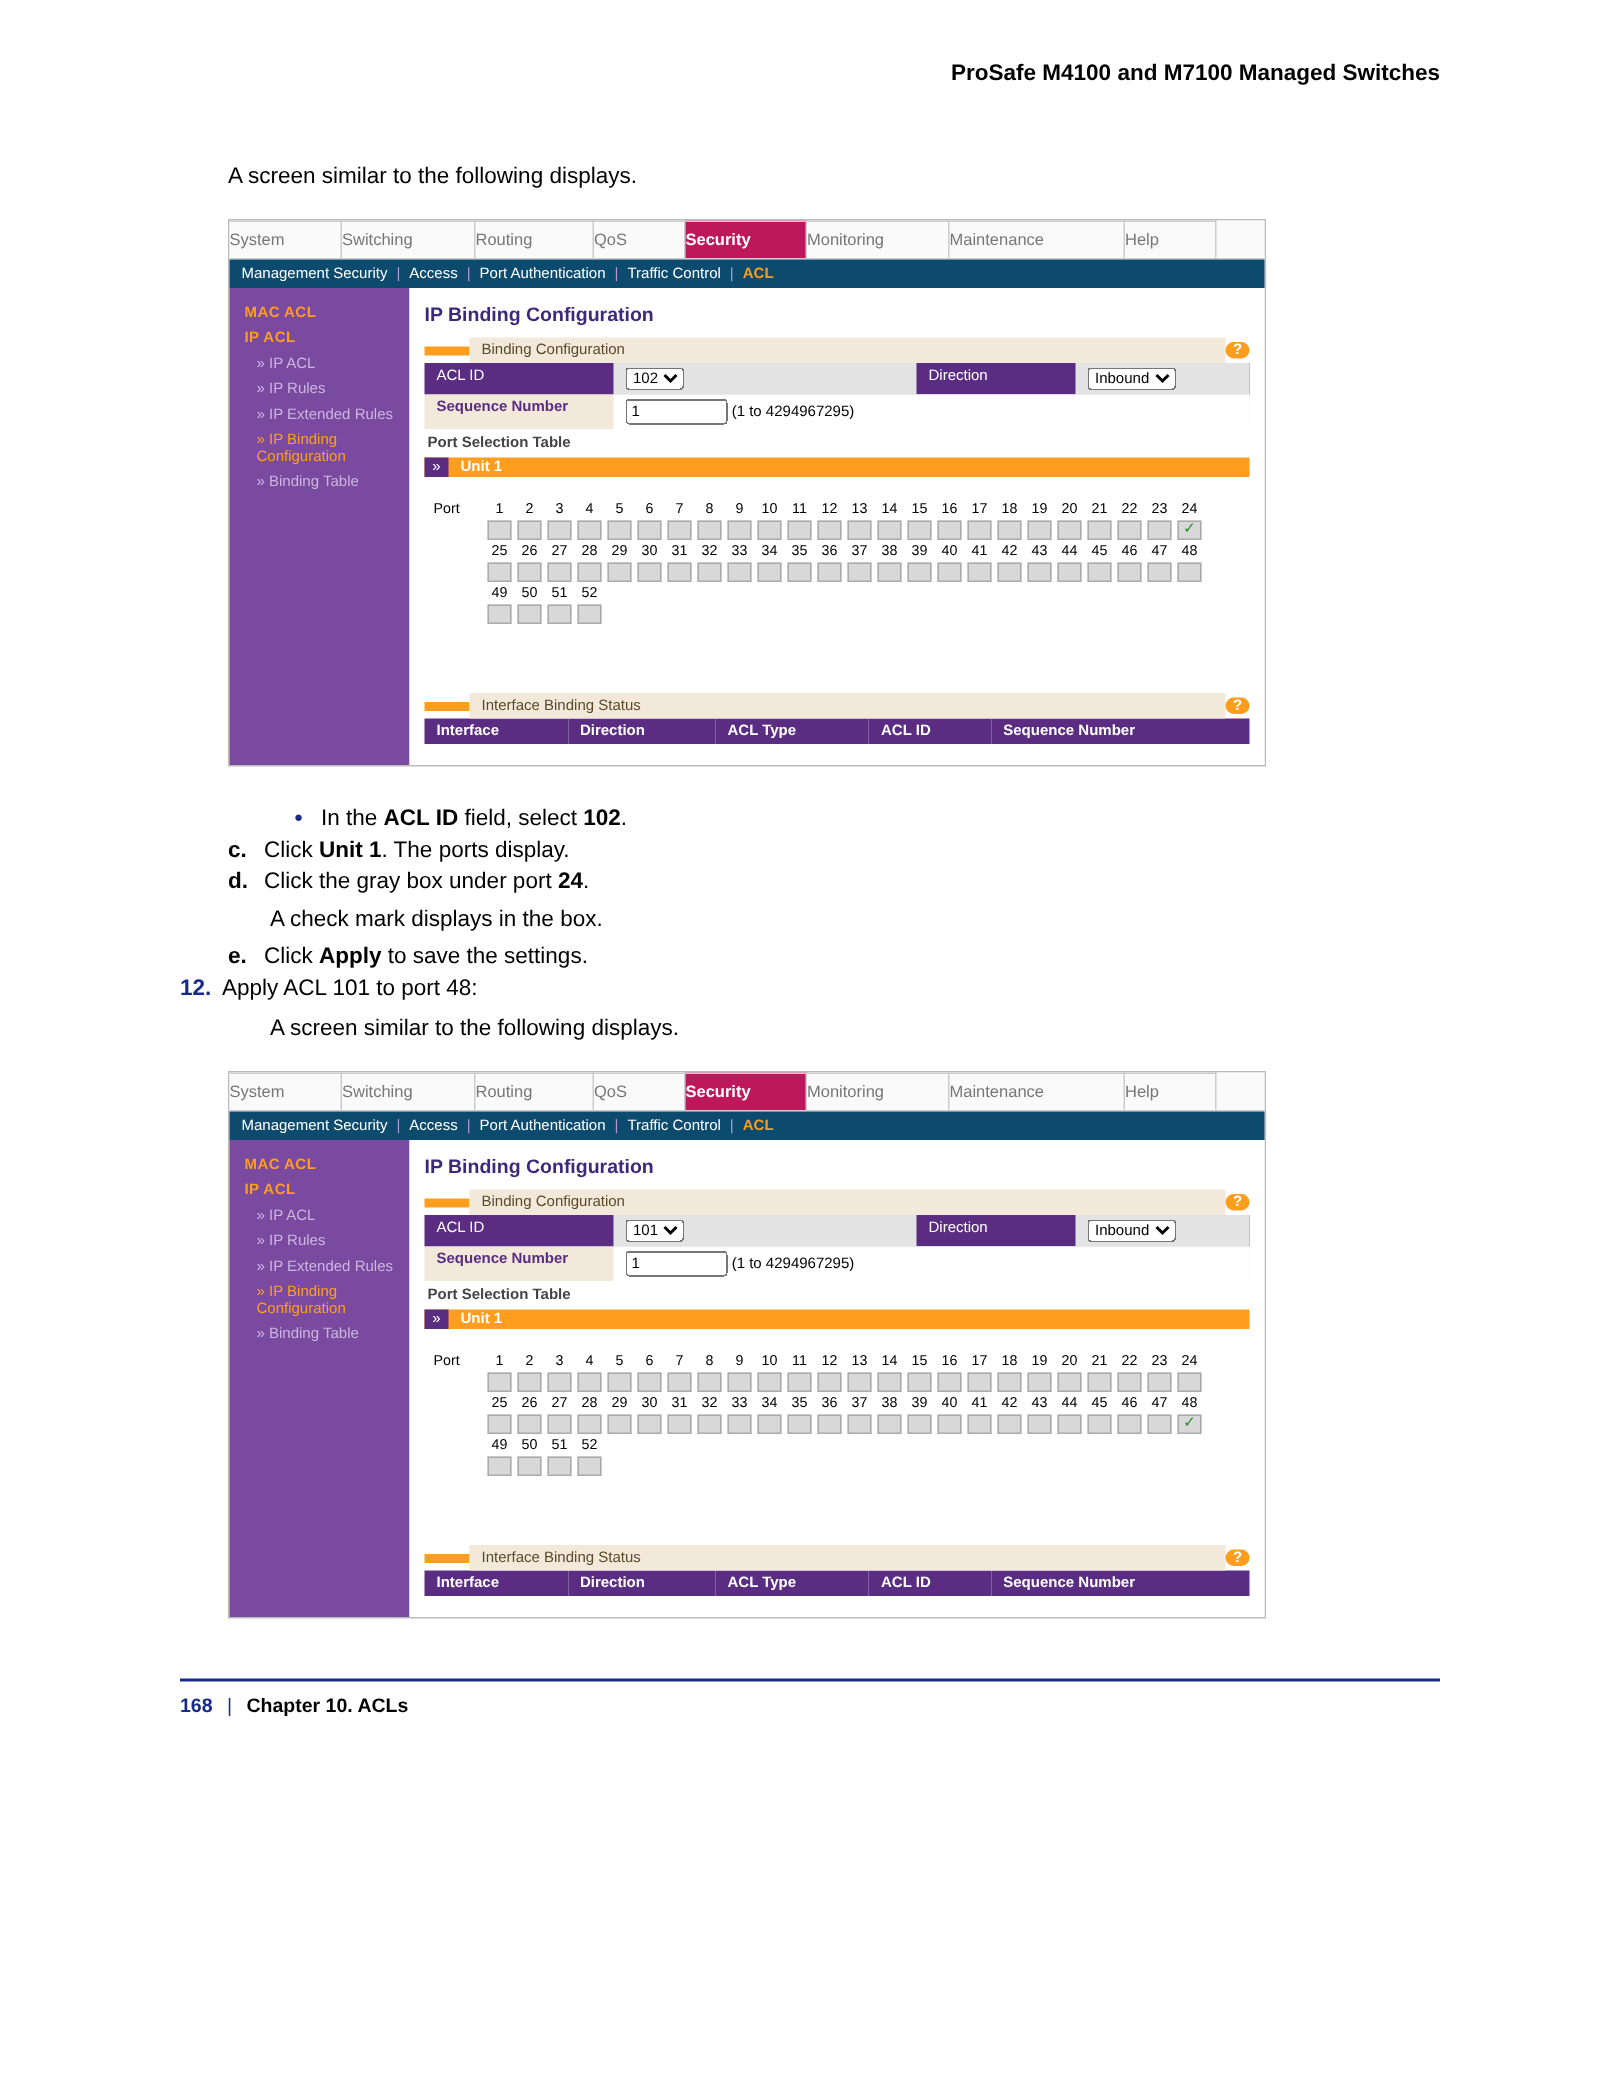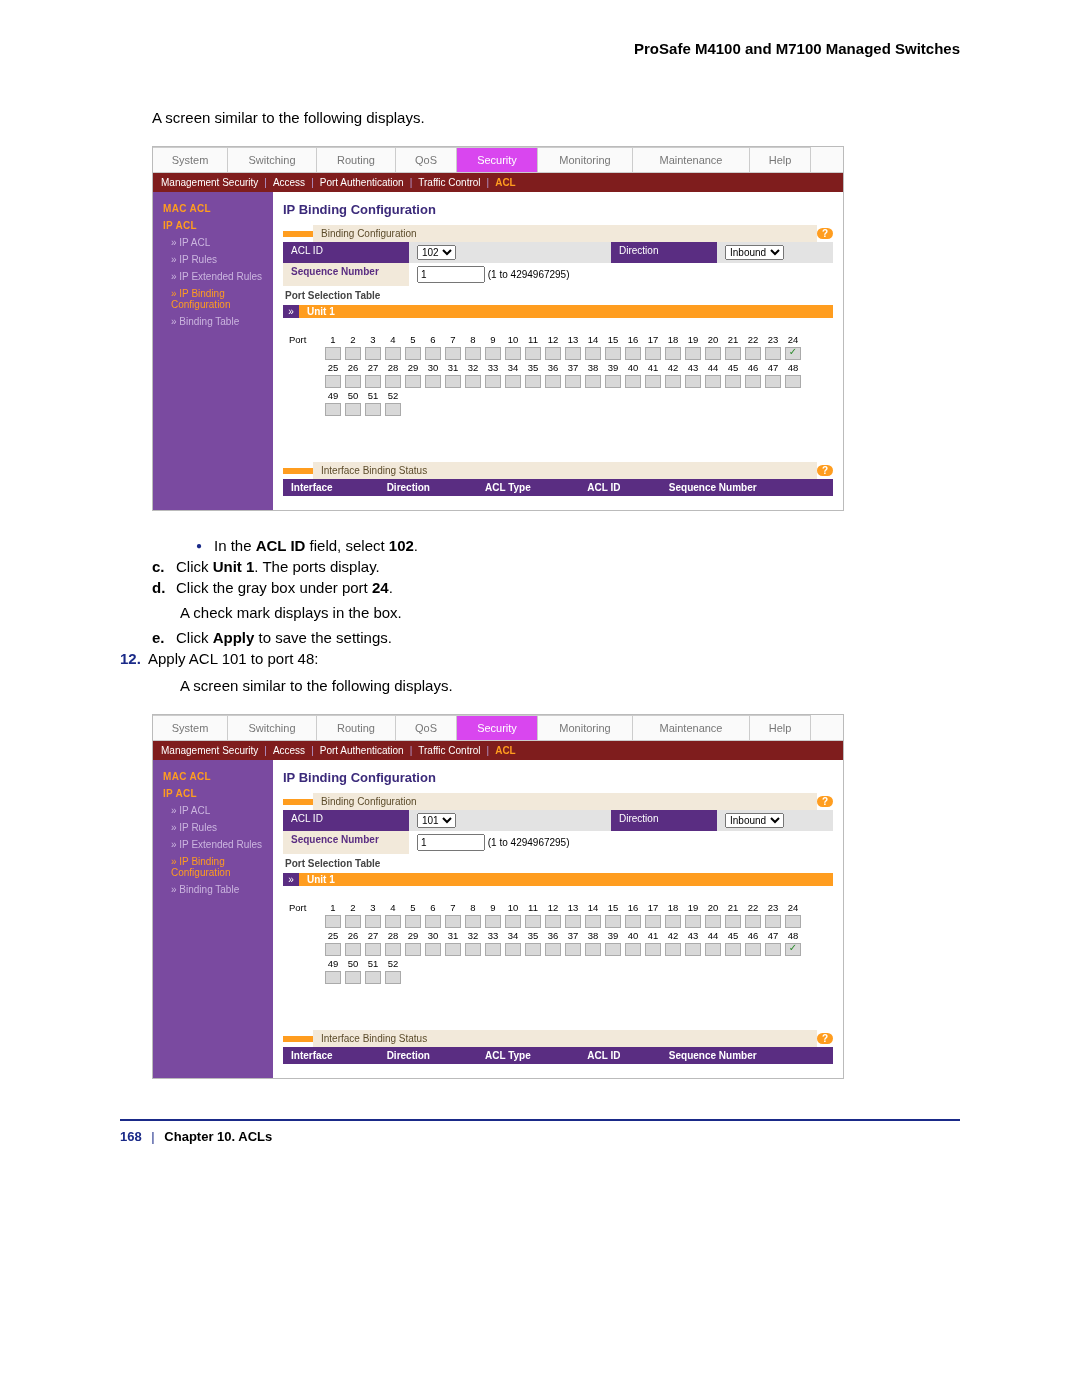--- a/index.html
+++ b/index.html
@@ -7,23 +7,23 @@
   .head{font-weight:bold;text-align:right;margin-bottom:50px;font-size:15px}
   .body-text{line-height:1.4}
   .indent1{margin-left:32px}
   .indent2{margin-left:60px}
   .indent3{margin-left:76px}
   .listlabel{display:inline-block;width:24px;font-weight:bold}
   .listlabel-num{display:inline-block;width:28px;font-weight:bold;color:#1a2a88}
   .bullet{display:inline-block;width:18px;color:#1a2a88;font-size:10px;vertical-align:2px}
   .screenshot{margin:18px 0 24px 32px;width:690px;border:1px solid #bbb;font-family:Verdana,Arial,sans-serif;font-size:11px}
   .tabbar{display:flex;background:#fafafa;border-bottom:1px solid #ccc}
-  .tab{padding:6px 0;text-align:center;color:#777;border-right:1px solid #ccc;border-top:1px solid #ccc}
-  .tab.active{background:#d946ef;color:#fff;font-weight:normal}
-  .subnav{background:#7f1d1d;color:#fff;padding:4px 8px;font-size:10px}
+  .tab{padding:6px 0;color:#777;border-right:1px solid #ccc;border-top:1px solid #ccc}
+  .tab.active{background:#be185d;color:#fff;font-weight:bold}
+  .subnav{background:#0c4a6e;color:#fff;padding:4px 8px;font-size:10px}
   .subnav span{margin-right:6px}
   .subnav .sep{color:#b39ad1}
   .subnav .active{color:#ff9d1f;font-weight:bold}
   .panel{display:flex}
   .sidebar{width:120px;background:#7a4aa0;color:#fff;font-size:10px;padding:8px 0}
   .side-item{padding:3px 10px;color:#fff}
   .side-item.section{color:#ff9d1f;font-weight:bold;letter-spacing:0.3px}
   .side-item.sub{padding-left:18px;color:#cbb5df}
   .side-item.sel{color:#ff9d1f}
   .content{flex:1;background:#fff;padding:10px 10px 14px}

